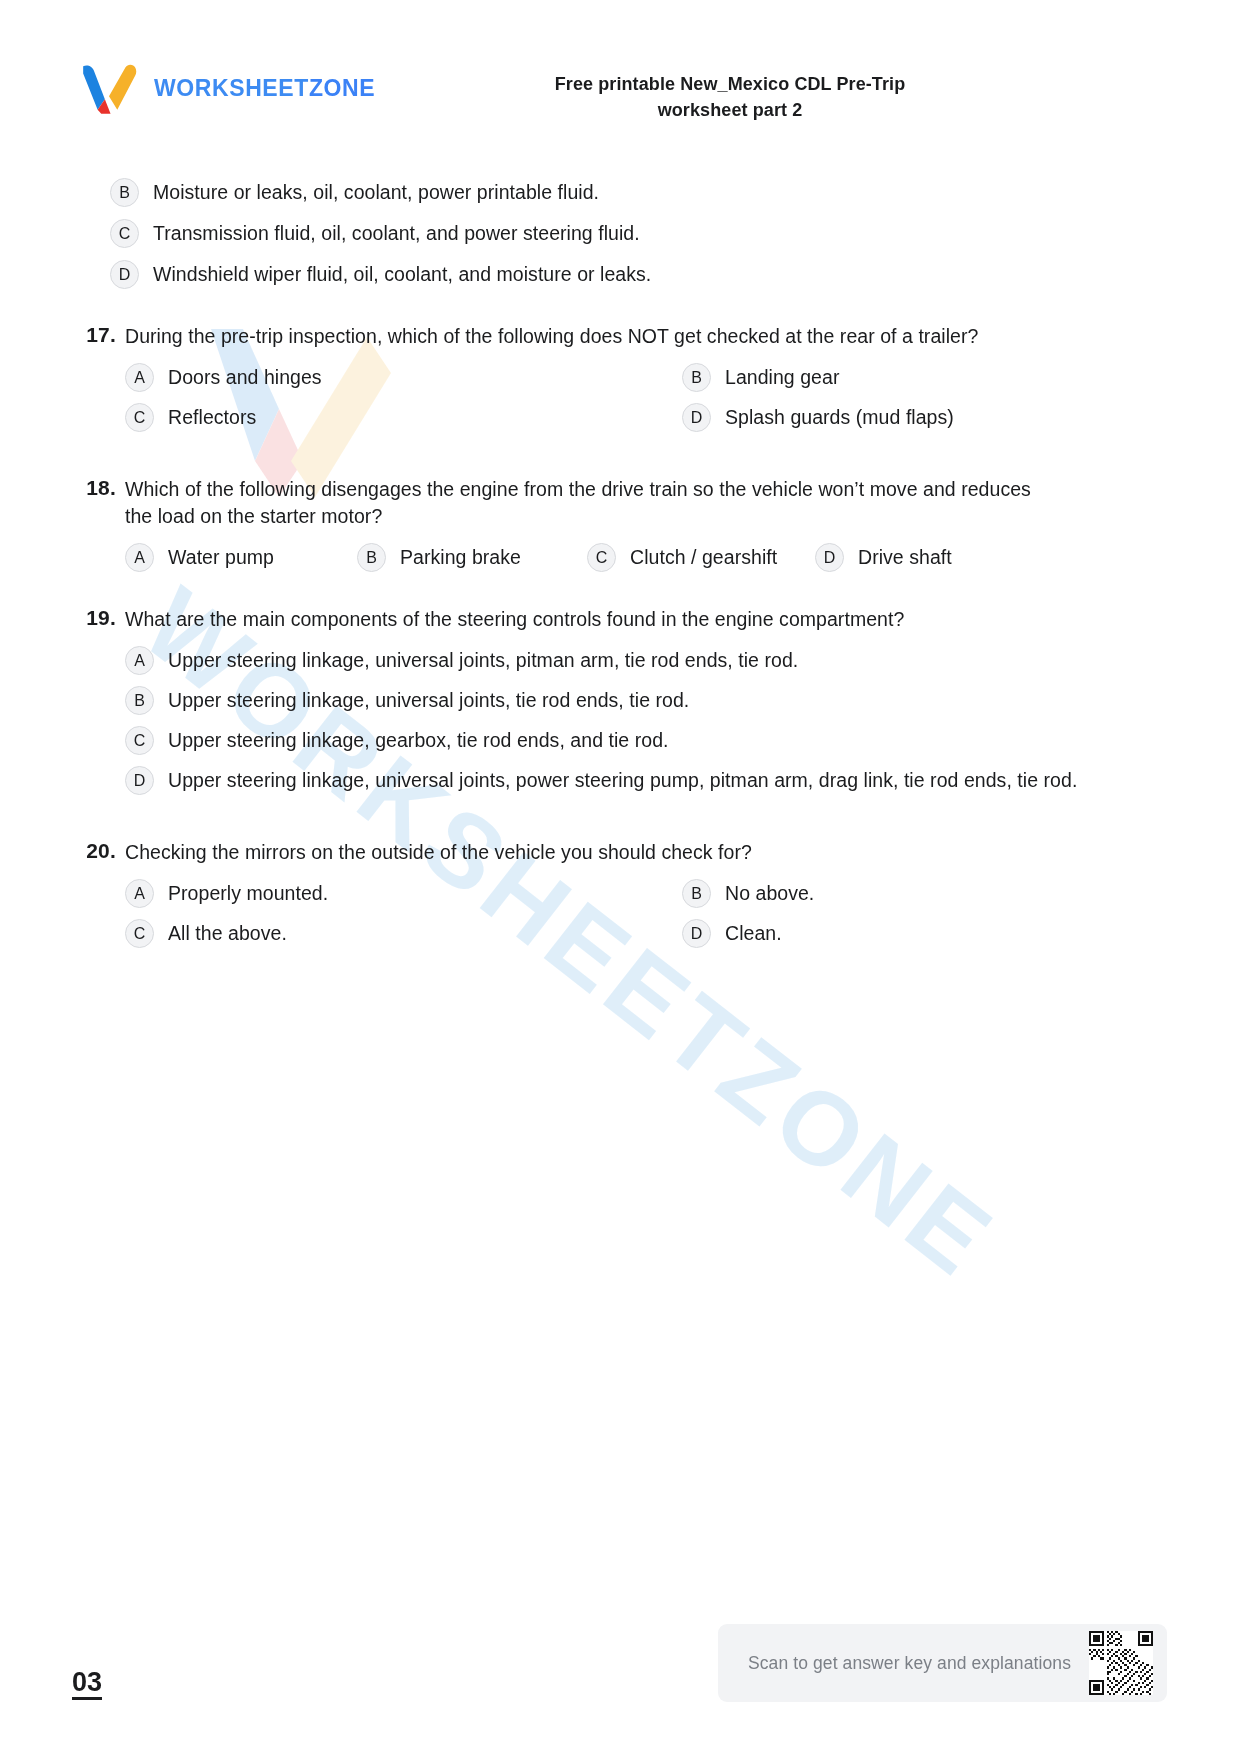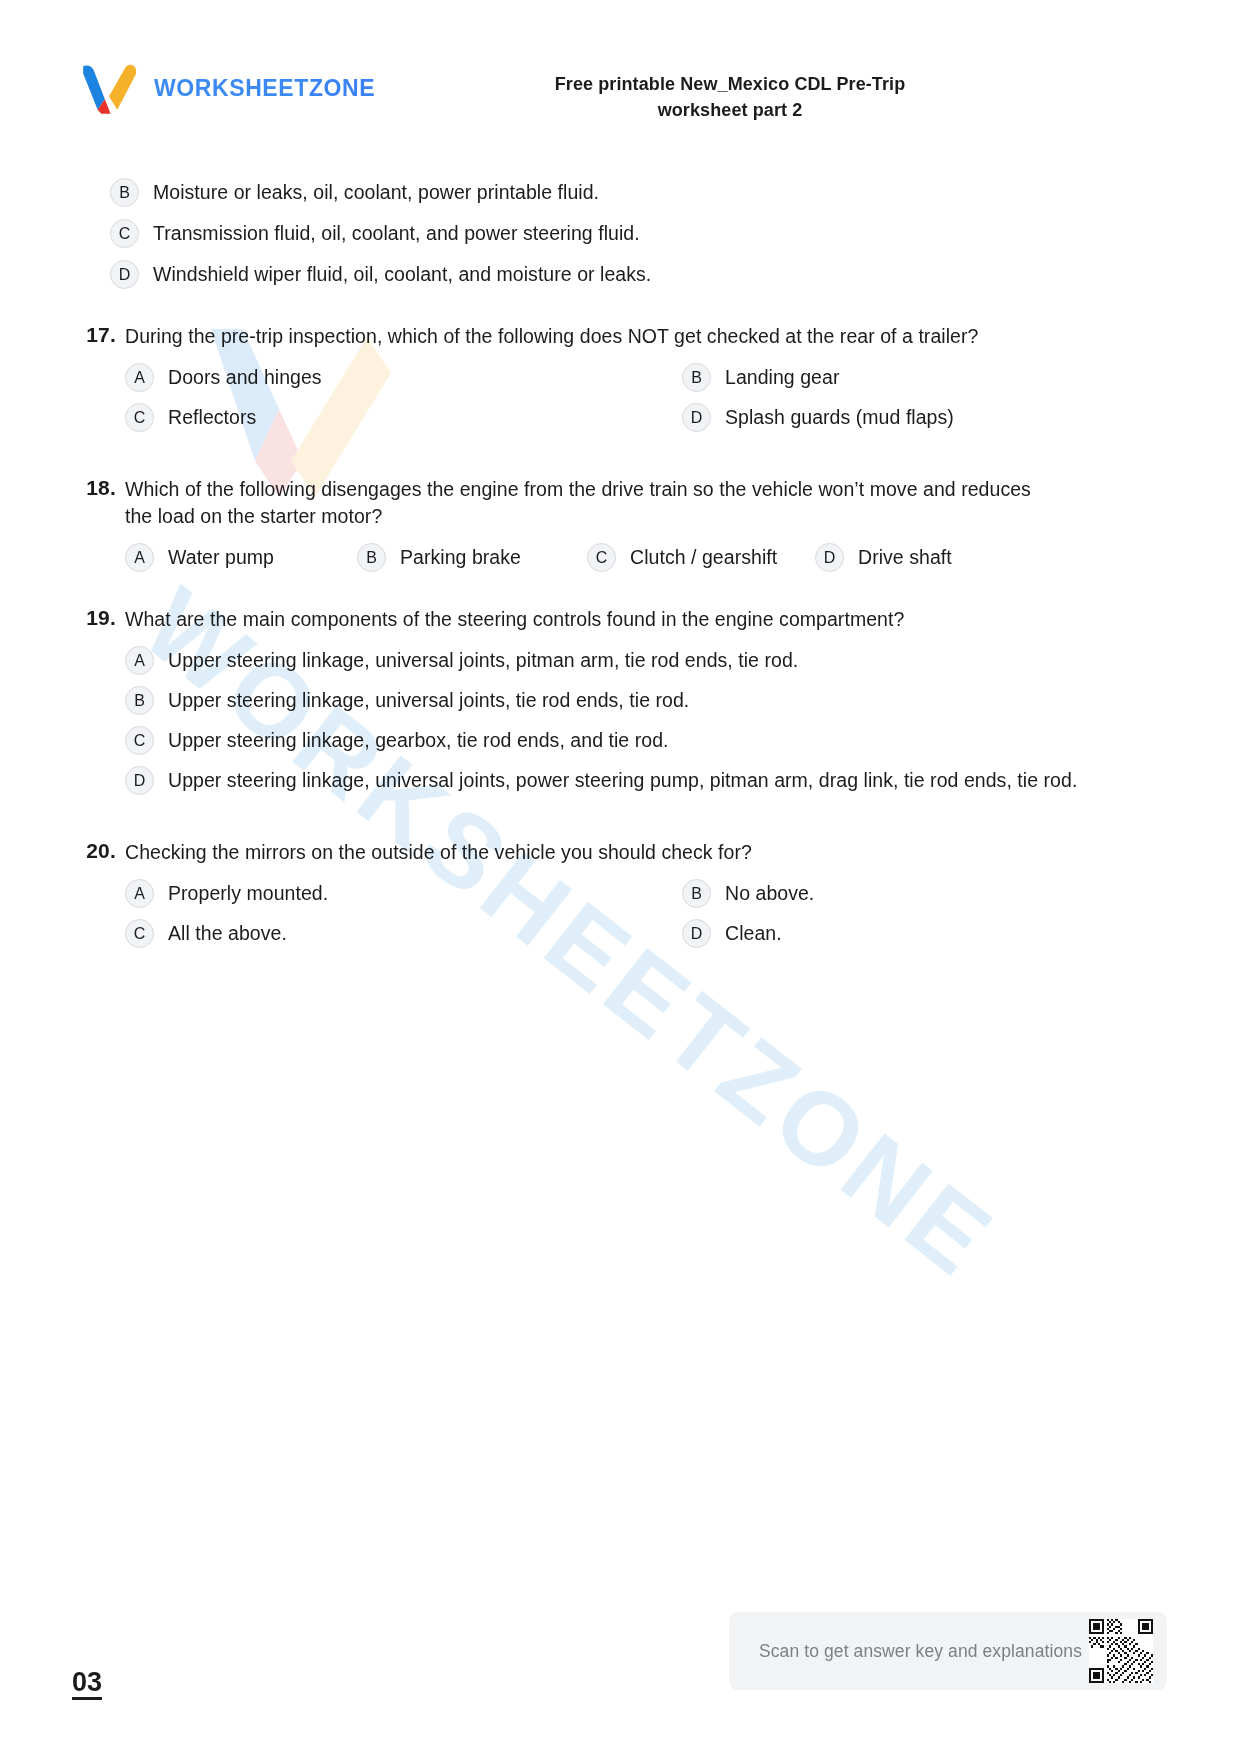--- a/index.html
+++ b/index.html
@@ -189,28 +189,28 @@
     font-size: 27px;
     font-weight: 700;
     color: #1b1c1e;
     border-bottom: 3px solid #1b1c1e;
     padding-bottom: 1px;
     line-height: 1.05;
   }
   .scan-bar {
     position: absolute;
     right: 72px;
-    bottom: 64px;
+    bottom: 52px;
     height: 78px;
     background: #f2f3f5;
     border-radius: 9px;
     display: flex;
     align-items: center;
     padding: 0 14px 0 30px;
-    gap: 7px;
+    gap: 18px;
   }
   .scan-label {
     font-size: 17.5px;
     color: #7b7f86;
     letter-spacing: .1px;
     white-space: nowrap;
   }
   .qr { width: 64px; height: 64px; display: block; }
 </style>
 </head>

